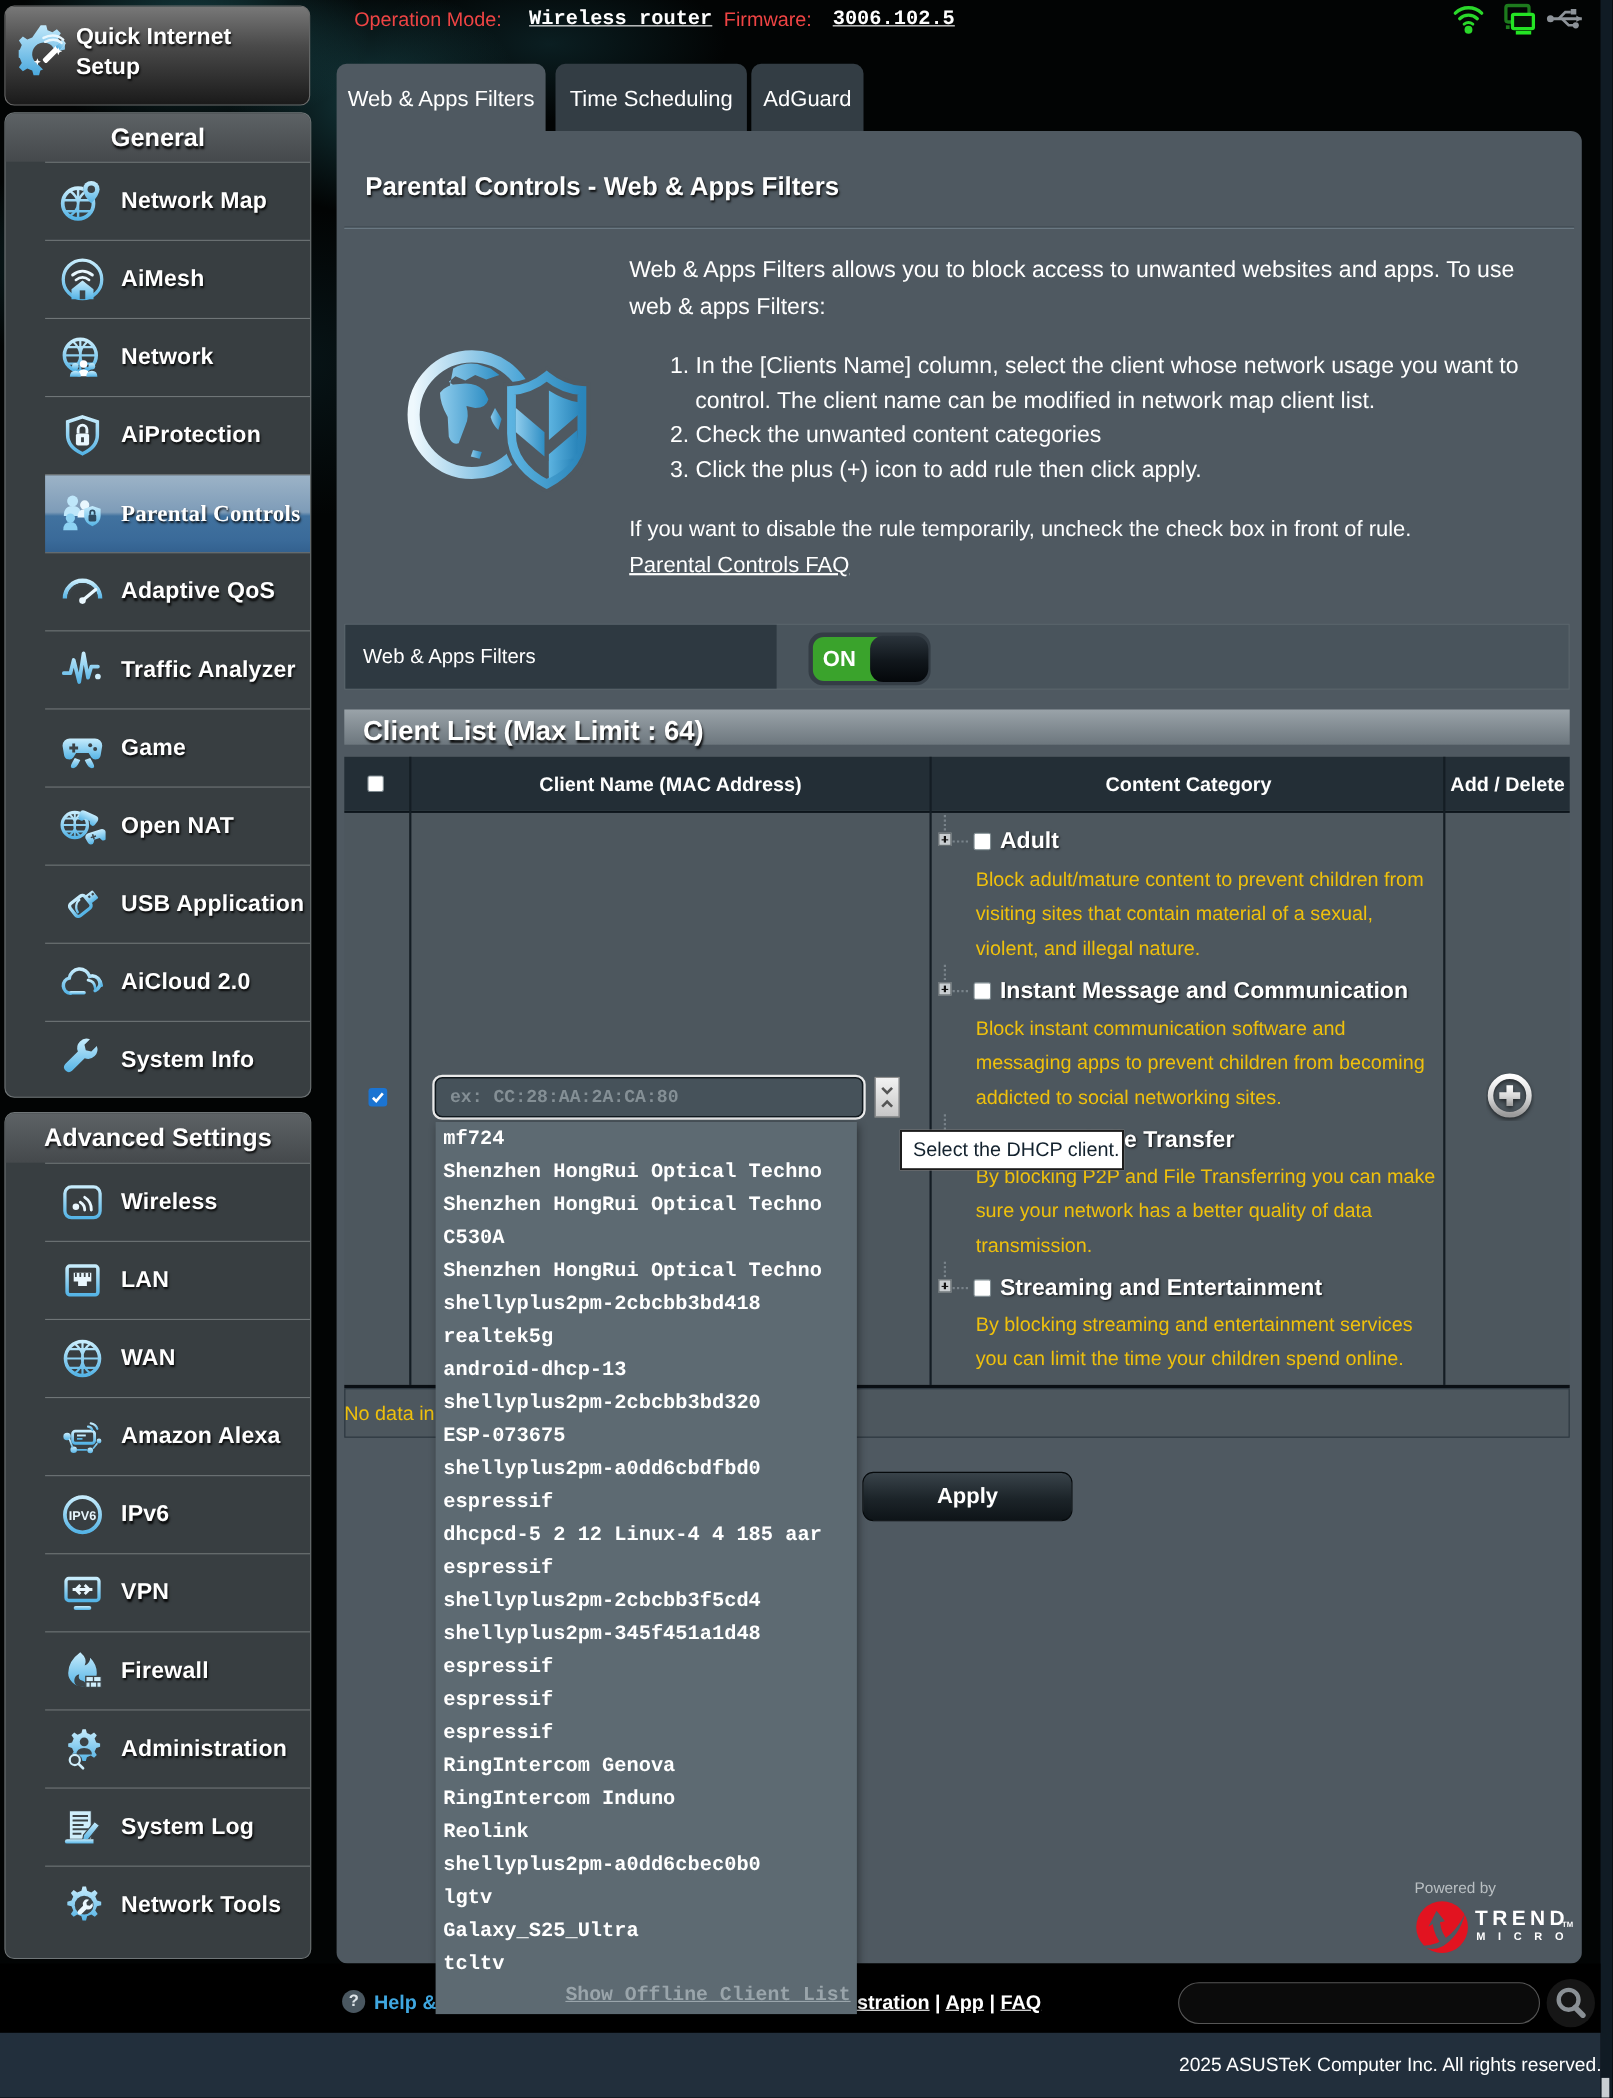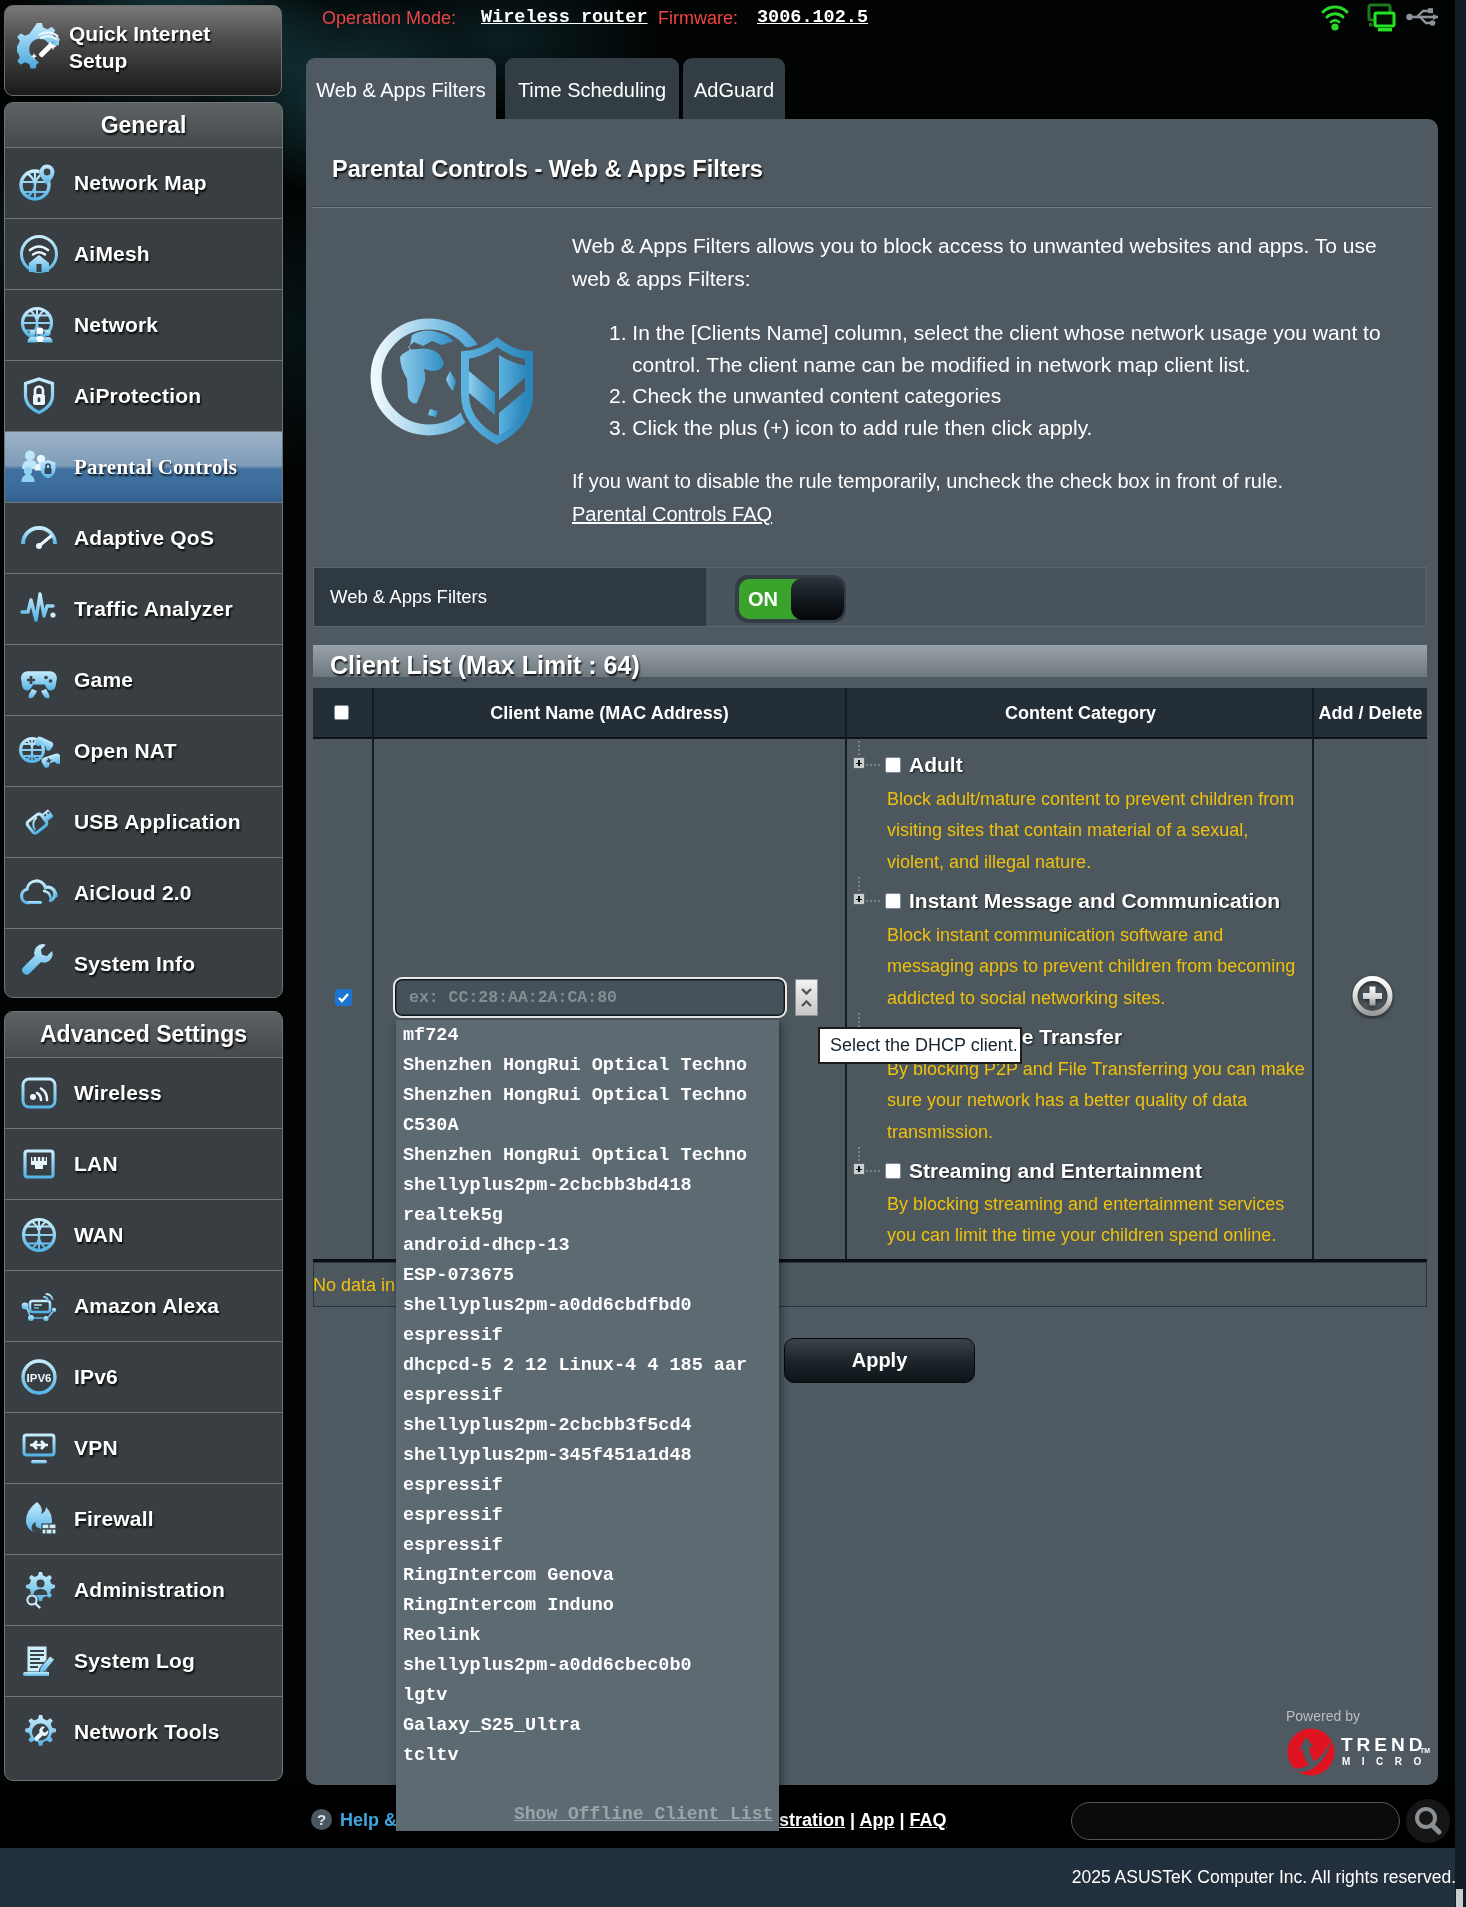--- a/index.html
+++ b/index.html
@@ -25,21 +25,21 @@
 
 <style>
 .qis{position:absolute;left:4px;top:5px;width:278px;height:91px;border-radius:9px;
  background:linear-gradient(180deg,#787878,#4a4a4a 40%,#1a1a1a);
  border:1px solid #6d6d6d;box-sizing:border-box;}
 .qis .t{position:absolute;left:64px;top:14px;font-size:21px;font-weight:bold;color:#fff;line-height:27px;}
 .panel{position:absolute;left:4px;width:279px;background:#383e41;border:1px solid #6f7577;
  border-radius:9px;box-sizing:border-box;overflow:hidden;}
 .phead{height:44px;background:linear-gradient(180deg,#5d6265,#45494c);
  text-align:center;line-height:44px;font-size:23px;font-weight:bold;color:#fff;}
-.mrow{height:70px;border-top:1px solid #6f7577;position:relative;}
+.mrow{height:70px;border-top:1px solid #6f7577;position:relative;margin-left:36px;}
 .mico{position:absolute;left:13px;top:14px;width:42px;height:42px;}
 .mlab{position:absolute;left:69px;top:50%;transform:translateY(-50%);
  font-size:21px;font-weight:bold;color:#fff;letter-spacing:.2px;}
 .sel{background:linear-gradient(180deg,#9cb3c7,#7e9cb8 48%,#41729f 53%,#3a6a99 85%,#33618f);font-family:Liberation Serif, serif;}
 </style>
 <div class="qis">
     <span style="position:absolute;left:12px;top:15px;"><svg width="46" height="50" viewBox="0 0 46 50">
 <defs>
           <linearGradient id="qg" x1="0" y1="0" x2="0" y2="1">
             <stop offset="0" stop-color="#bfe7fa"></stop>
@@ -629,20 +629,21 @@
 <div class="abs" style="left:396px;top:1020px;width:383px;height:811px;background:#5d6a72;box-shadow:2px 3px 8px rgba(0,0,0,.45);">
 <div style="padding-top:1px;">
       <div class="ddi">mf724</div>
 <div class="ddi">Shenzhen HongRui Optical Techno</div>
 <div class="ddi">Shenzhen HongRui Optical Techno</div>
 <div class="ddi">C530A</div>
 <div class="ddi">Shenzhen HongRui Optical Techno</div>
 <div class="ddi">shellyplus2pm-2cbcbb3bd418</div>
 <div class="ddi">realtek5g</div>
 <div class="ddi">android-dhcp-13</div>
+<div class="ddi">shellyplus2pm-2cbcbb3bd320</div>
 <div class="ddi">ESP-073675</div>
 <div class="ddi">shellyplus2pm-a0dd6cbdfbd0</div>
 <div class="ddi">espressif</div>
 <div class="ddi">dhcpcd-5 2 12 Linux-4 4 185 aar</div>
 <div class="ddi">espressif</div>
 <div class="ddi">shellyplus2pm-2cbcbb3f5cd4</div>
 <div class="ddi">shellyplus2pm-345f451a1d48</div>
 <div class="ddi">espressif</div>
 <div class="ddi">espressif</div>
 <div class="ddi">espressif</div>

